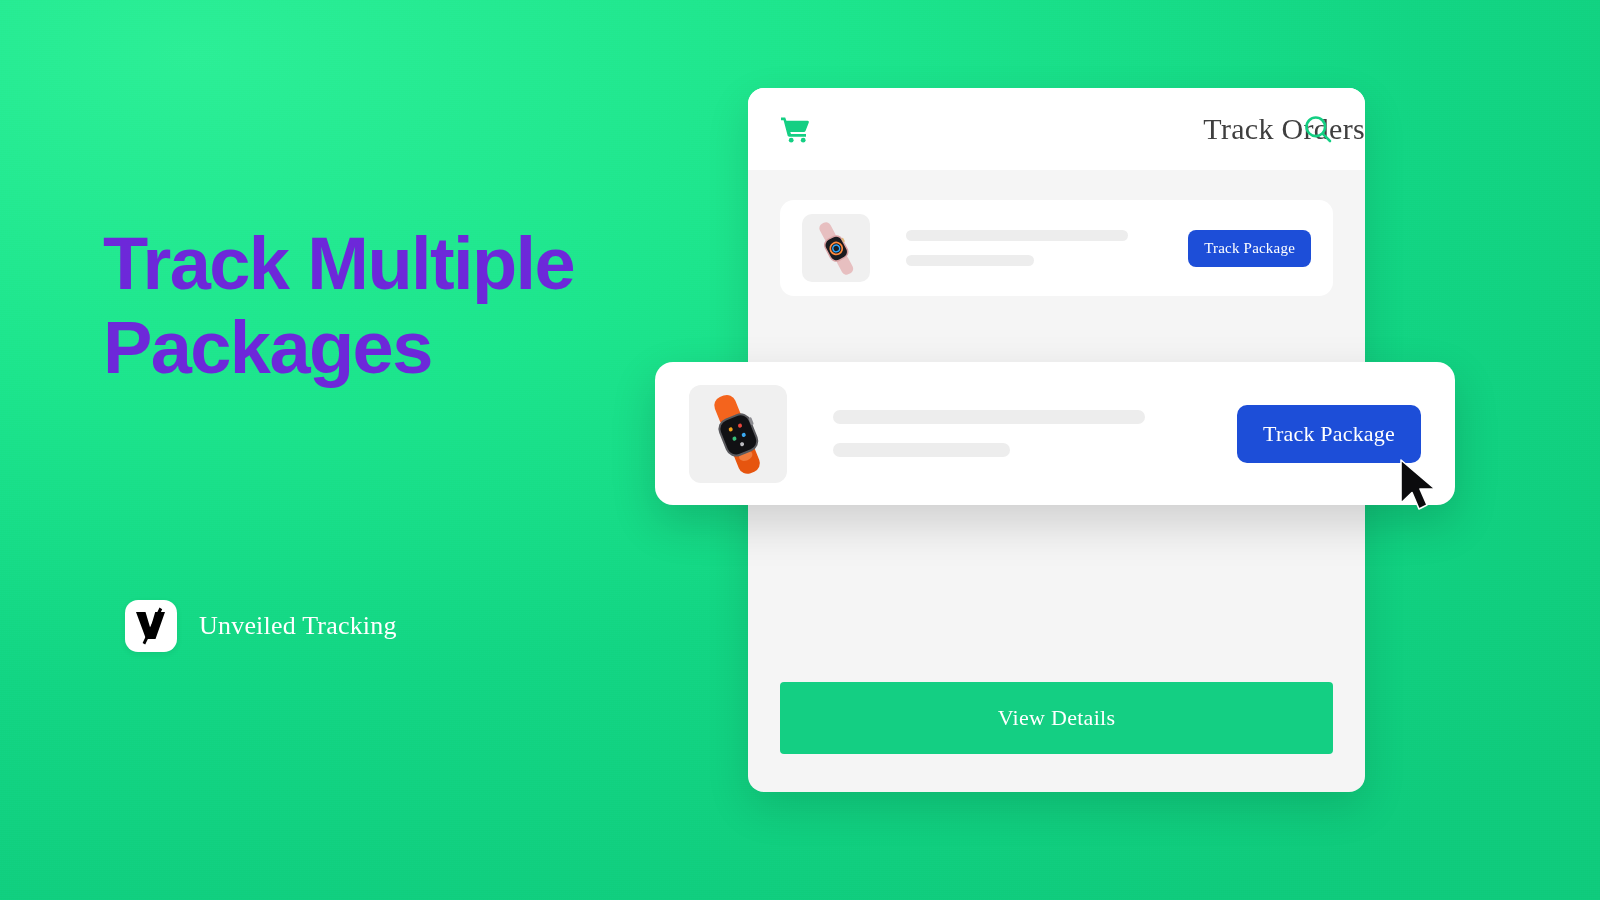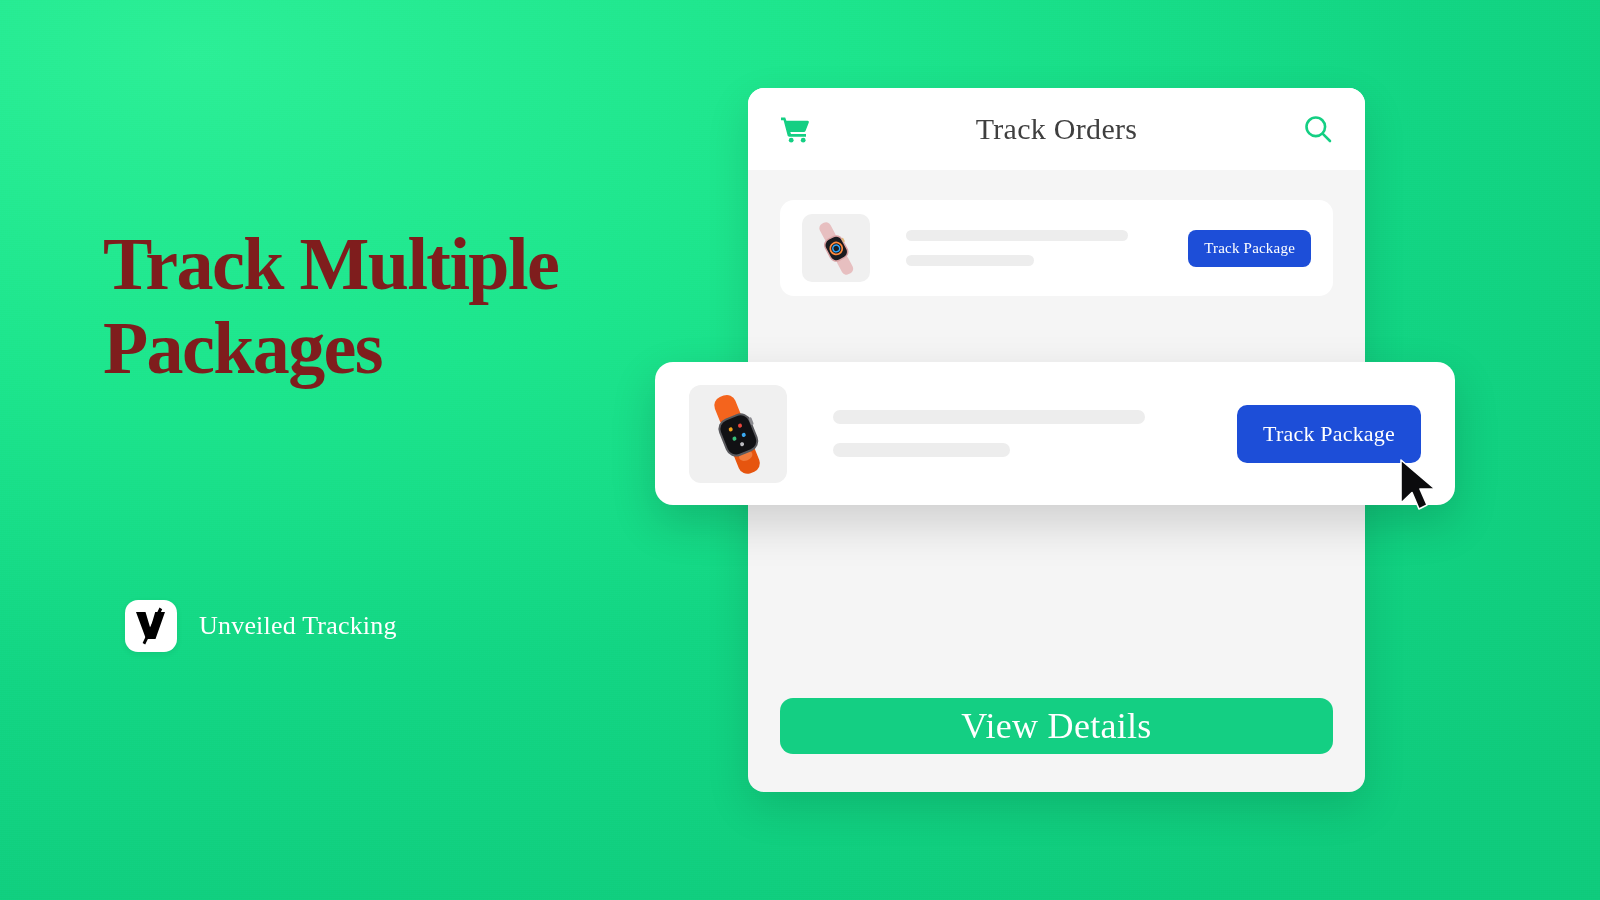--- a/index.html
+++ b/index.html
@@ -21,26 +21,26 @@
     opacity:.16;
     background-image:
       repeating-linear-gradient(0deg, rgba(255,255,255,.09) 0 1px, rgba(0,0,0,.05) 1px 2px),
       repeating-linear-gradient(90deg, rgba(255,255,255,.07) 0 1px, rgba(0,0,0,.04) 1px 2px);
     mix-blend-mode:overlay;
   }
 
   
   #left { position:absolute; left:103px; top:222px; width:620px; }
   .headline {
-    font-family:Liberation Serif, serif;
+    font-family:Liberation Sans, sans-serif;
     font-weight:700;
     font-size:74px;
     line-height:84px;
     letter-spacing:-1.6px;
-    color:#7f1d1d;
+    color:#6d28d9;
     white-space:pre-line;
   }
 
   #brand {
     position:absolute; left:103px; top:600px;
     display:flex; align-items:center; gap:22px;padding-left:22px;
   }
   .logo-tile {
     width:52px; height:52px; border-radius:13px;
     background:#ffffff;
@@ -64,21 +64,21 @@
     box-shadow:0 16px 44px rgba(0,0,0,.12);
     overflow:hidden;
   }
   #phone-header {
     height:82px; background:#ffffff;
     display:flex; align-items:center;
     padding:0 32px;
     position:relative;
   }
   #phone-title {
-    position:absolute; left:0; right:0; text-align:center;
+    position:absolute; left:0; right:0; text-align:right;
     font-family:"Liberation Serif", serif;
     font-size:30px; color:#3f3f3f; letter-spacing:.3px;
     pointer-events:none;
   }
   .hdr-icon { position:relative; z-index:2; display:flex; align-items:center; }
   #search-icon-wrap { margin-left:auto; }
 
   #phone-body { padding:30px 32px 0 32px; }
 
   .order-card {
@@ -107,25 +107,25 @@
     border:none; border-radius:8px;
     font-family:"Liberation Serif", serif;
     font-size:15px; letter-spacing:.2px;
     padding:10px 16px;
     white-space:nowrap; cursor:pointer;
     flex:none;
   }
 
   #view-details {
     position:absolute; left:32px; right:32px; bottom:38px;
-    height:56px; border-radius:13px;
+    height:72px; border-radius:4px;
     background:#14cf83; color:#ffffff;
     border:none; cursor:pointer;
     font-family:"Liberation Serif", serif;
-    font-size:36px; letter-spacing:.3px;
+    font-size:22px; letter-spacing:.3px;
   }
 
   
   #highlight-card {
     position:absolute; left:655px; top:362px;
     width:800px; height:143px;
     background:#ffffff;
     border-radius:18px;
     box-shadow:0 18px 46px rgba(0,0,0,.16);
     display:flex; align-items:center;

